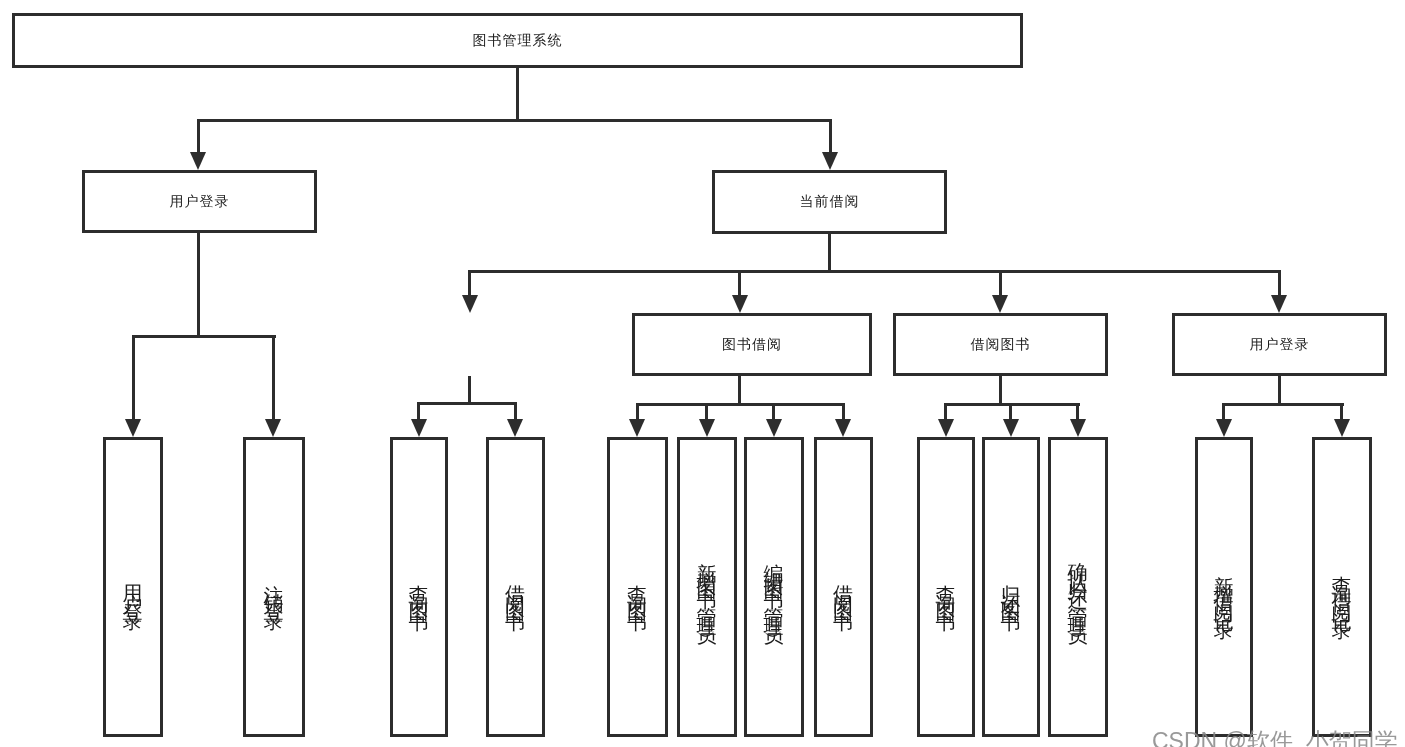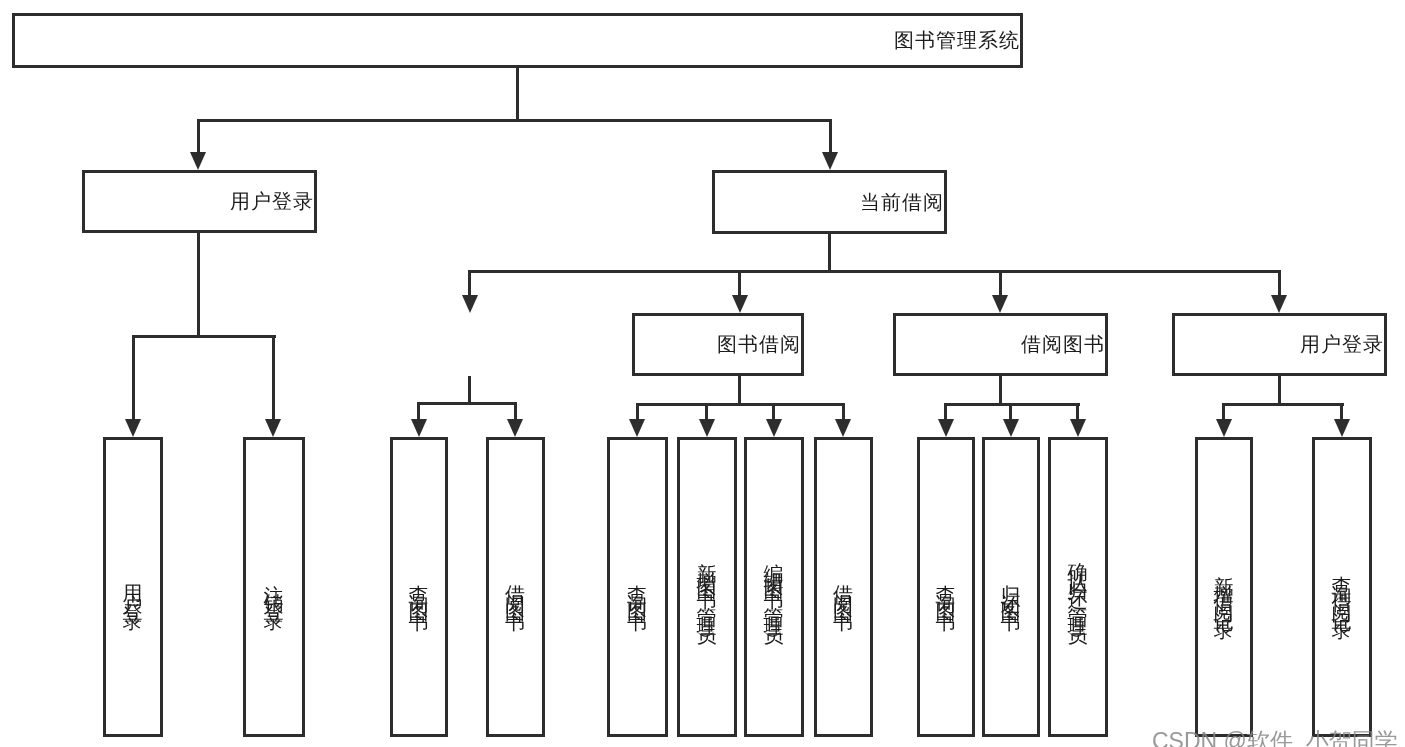--- a/index.html
+++ b/index.html
@@ -5,22 +5,22 @@
   html,body { margin:0; padding:0; background:#ffffff; }
   .stage {
     position:relative; width:1405px; height:747px;
     background:#ffffff; overflow:hidden;
     font-family:"Liberation Sans", sans-serif;
   }
   
   .node {
     position:absolute; box-sizing:border-box;
     border:3px solid #2d2d2d; background:#ffffff;
-    display:flex; align-items:center; justify-content:flex-end;
-    font-size:20px; color:#1c1c1c; letter-spacing:1px;
+    display:flex; align-items:center; justify-content:center;
+    font-size:14px; color:#1c1c1c; letter-spacing:1px;
     white-space:nowrap;
   }
   .vnode {
     position:absolute; box-sizing:border-box;
     border:3px solid #2d2d2d; background:#ffffff;
     display:flex; align-items:center; justify-content:center;
     top:437px; height:300px;
   }
   .vnode span {
     writing-mode:vertical-rl; text-orientation:mixed;
@@ -74,21 +74,21 @@
   <div class="ln" style="left:468px; top:270px; width:813px; height:3px;"></div>
   <div class="ln" style="left:468px;  top:273px; width:3px; height:22px;"></div>
   <div class="ar" style="left:462px;  top:295px;"></div>
   <div class="ln" style="left:738px;  top:273px; width:3px; height:22px;"></div>
   <div class="ar" style="left:732px;  top:295px;"></div>
   <div class="ln" style="left:999px;  top:273px; width:3px; height:22px;"></div>
   <div class="ar" style="left:992px;  top:295px;"></div>
   <div class="ln" style="left:1278px; top:273px; width:3px; height:22px;"></div>
   <div class="ar" style="left:1271px; top:295px;"></div>
 
-  <div class="node" style="left:632px; top:313px; width:172px; height:63px;">
+  <div class="node" style="left:632px; top:313px; width:240px; height:63px;">
     <span>图书借阅</span>
   </div>
   <div class="node" style="left:893px; top:313px; width:215px; height:63px;">
     <span>借阅图书</span>
   </div>
   <div class="node" style="left:1172px; top:313px; width:215px; height:63px;">
     <span>用户登录</span>
   </div>
 
   <div class="ln" style="left:468px; top:376px; width:3px;   height:26px;"></div>

